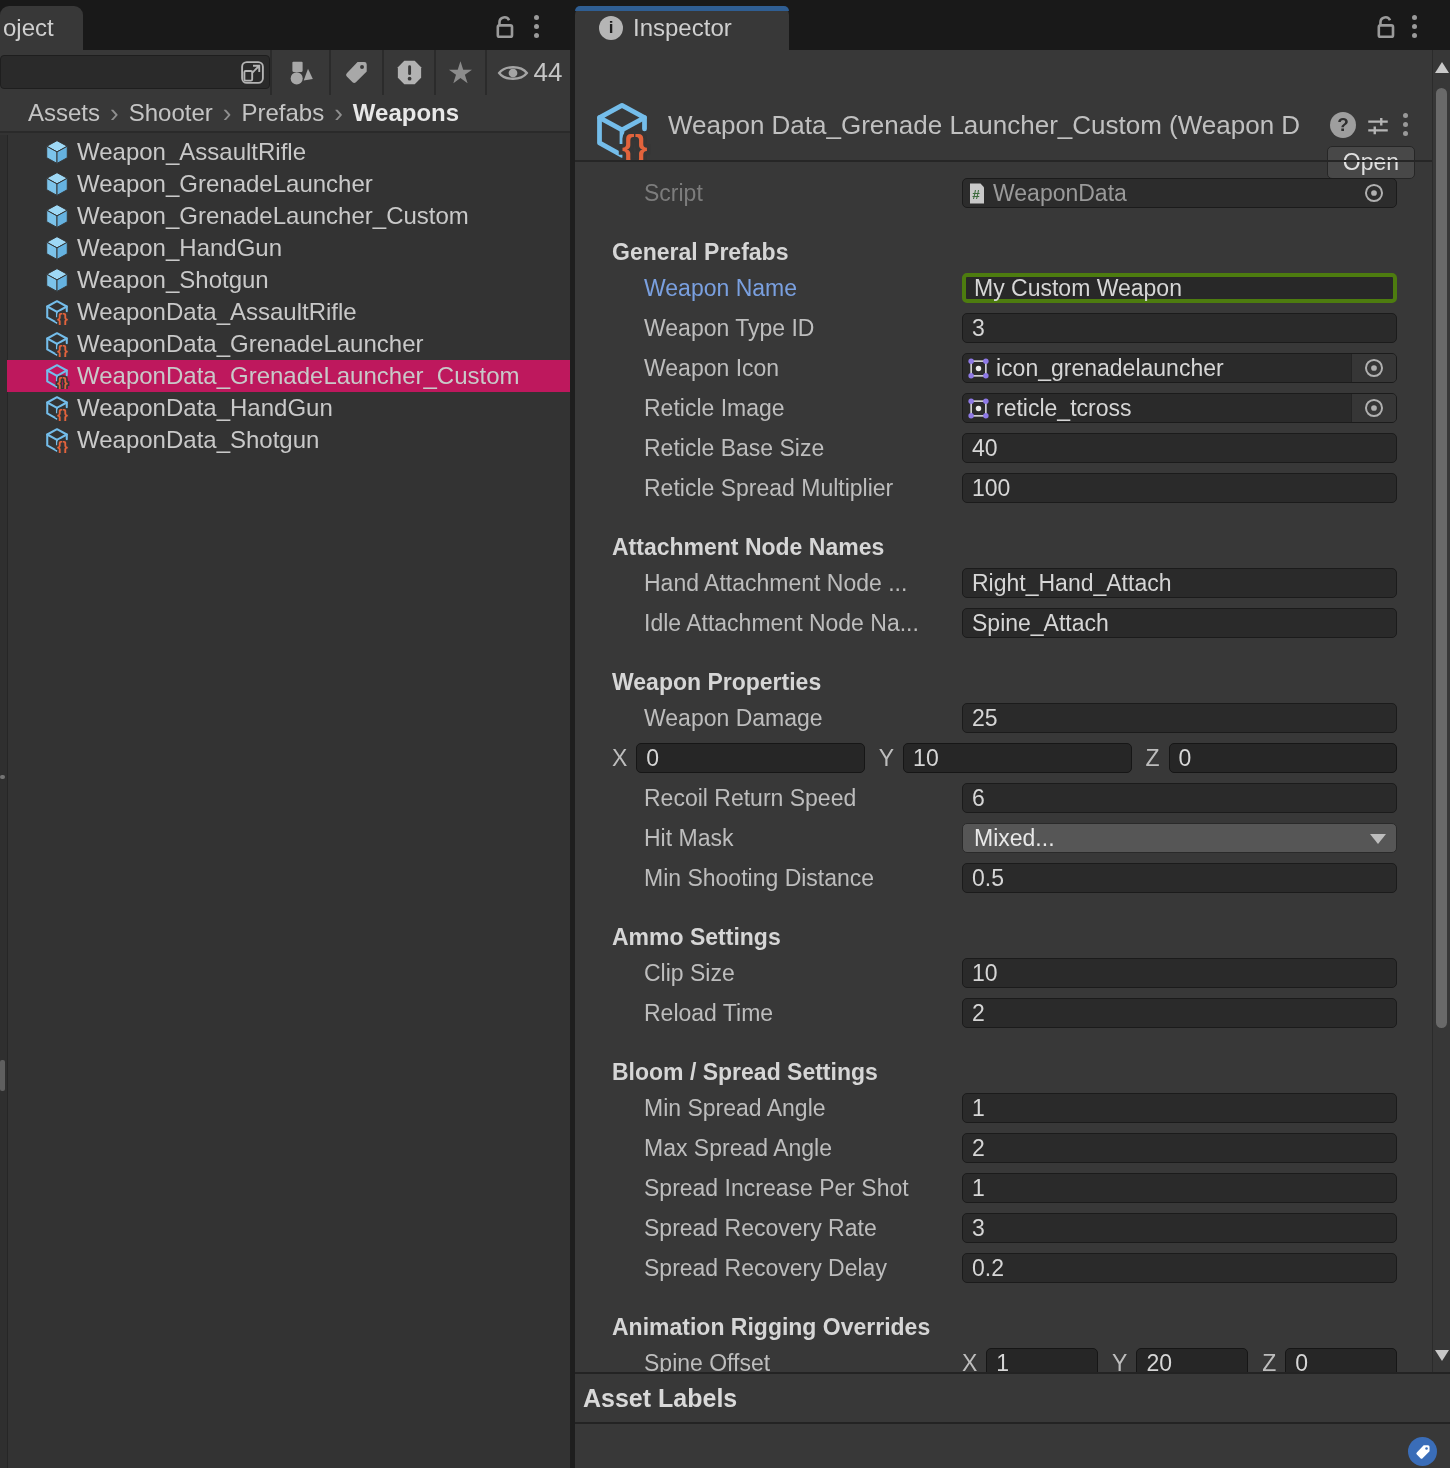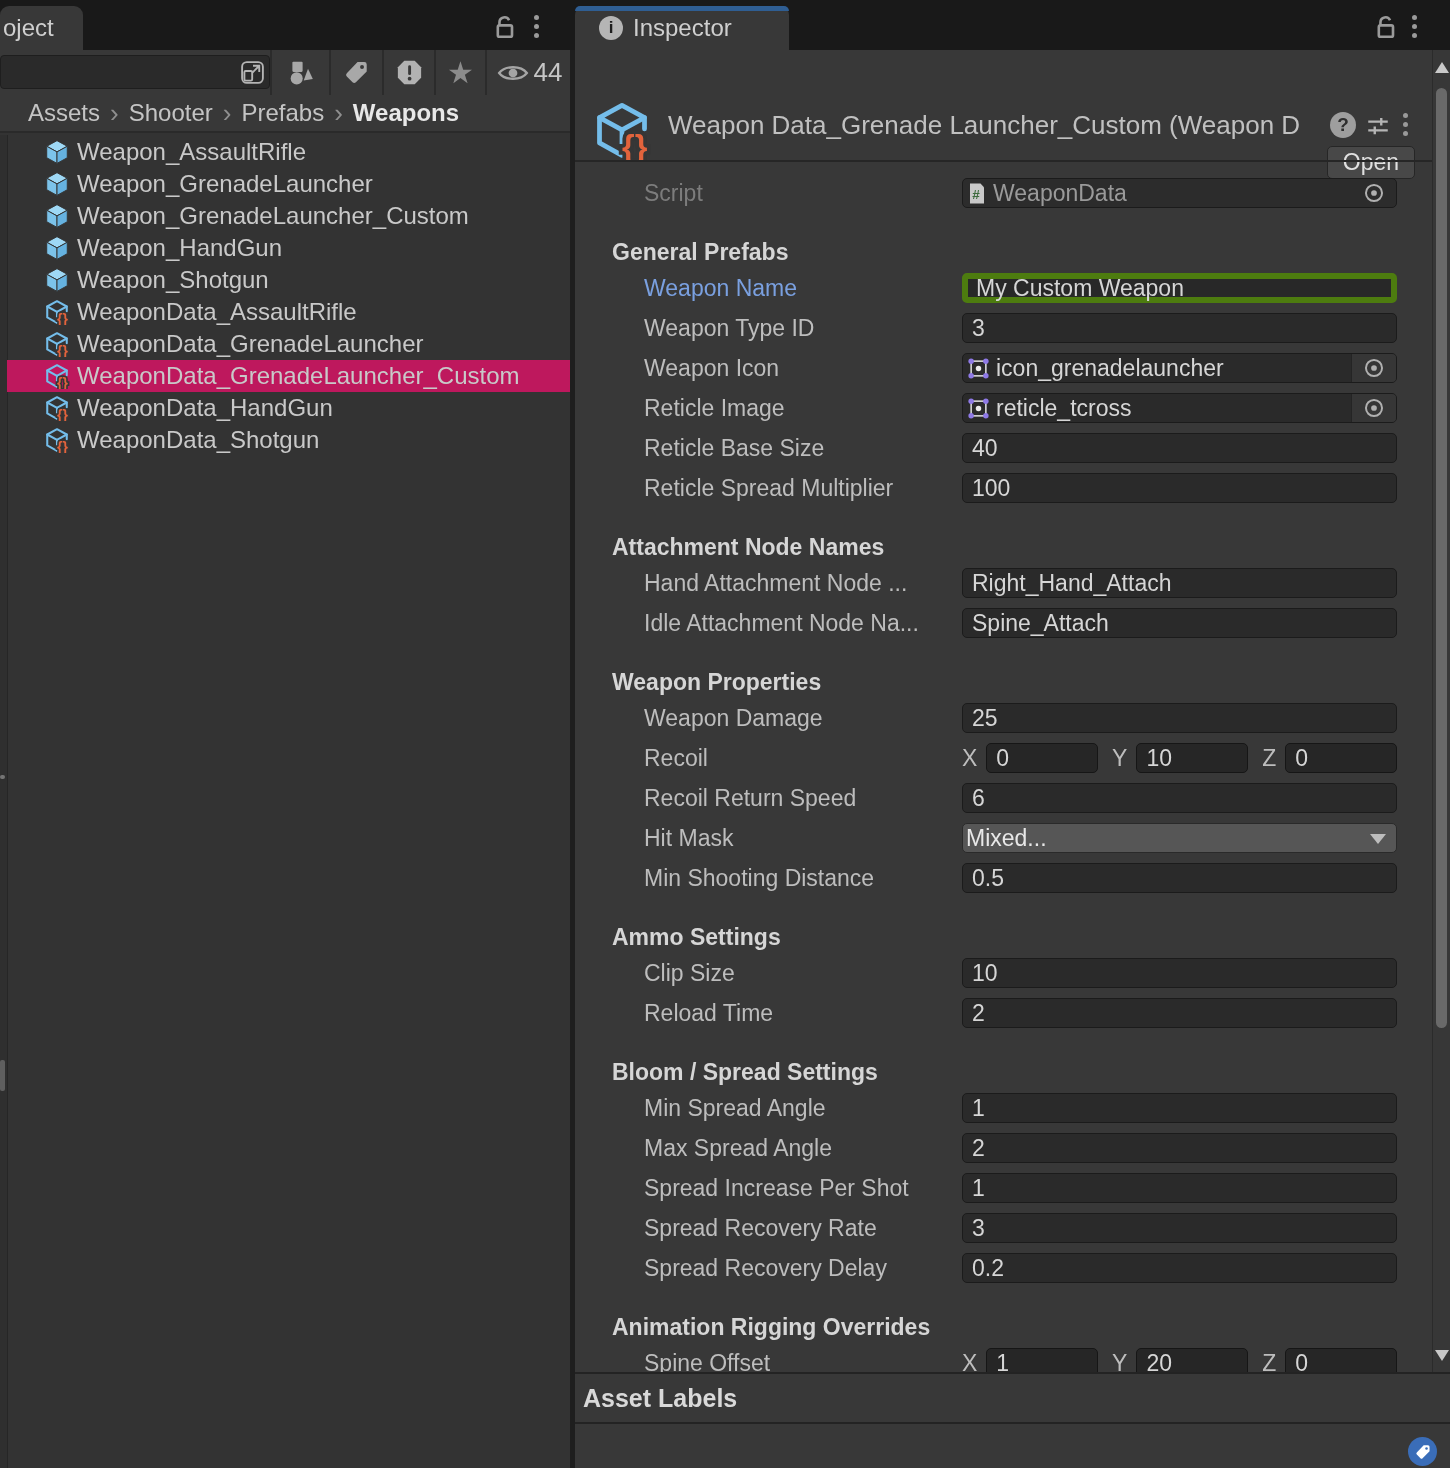--- a/index.html
+++ b/index.html
@@ -65,28 +65,28 @@
   .irow{display:flex;align-items:center;height:30px;margin-bottom:10px;}
   .irow.script{margin-bottom:4px;}
   .ilabel{width:318px;flex:none;font-size:23px;color:#bdbdbd;white-space:nowrap;overflow:hidden;margin-left:32px;}
   .ilabel.muted{color:#7c7c7c;}
   .ilabel.blue{color:#7aa0e0;}
   .isec{font-size:23px;font-weight:bold;color:#d6d6d6;margin:30px 0 7px 0;height:28px;line-height:28px;}
   .isec.first{margin-top:30px;}
   .ifield{flex:1;height:30px;background:#2a2a2a;border:1px solid #1b1b1b;border-radius:5px;
        display:flex;align-items:center;padding-left:9px;font-size:23px;color:#d6d6d6;min-width:0;box-sizing:border-box;}
   .ifield .ftext{white-space:nowrap;overflow:hidden;}
-  .ifield.focused{border:6px solid #4d7c0f;padding-left:8px;background:#282828;}
+  .ifield.focused{border:4px solid #4d7c0f;padding-left:8px;background:#282828;}
   .ifield.disabled{background:#2c2c2c;color:#9a9a9a;}
   .ifield.obj{padding-left:5px;}
   .ifield.obj svg.mini{margin-right:7px;flex:none;}
   .objbtn{margin-left:auto;width:44px;align-self:stretch;border-left:1px solid #242424;background:#363636;
        border-radius:0 4px 4px 0;display:flex;align-items:center;justify-content:center;flex:none;}
   .dd{flex:1;height:30px;background:#565656;border:1px solid #2a2a2a;border-radius:5px;position:relative;
-       display:flex;align-items:center;padding-left:3px;font-size:23px;color:#e8e8e8;box-sizing:border-box;}
+       display:flex;align-items:center;padding-left:11px;font-size:23px;color:#e8e8e8;box-sizing:border-box;}
   .dd .caret{position:absolute;right:10px;top:50%;margin-top:-4px;width:0;height:0;
        border-left:8px solid transparent;border-right:8px solid transparent;border-top:10px solid #bdbdbd;}
   .vgroup{flex:1;display:flex;align-items:center;min-width:0;}
   .axis{font-size:23px;color:#bdbdbd;margin-right:9px;flex:none;}
   .vfield{flex:1;height:30px;background:#262626;border:1px solid #161616;border-radius:5px;padding-left:9px;
        color:#d6d6d6;font-size:23px;display:flex;align-items:center;min-width:0;box-sizing:border-box;}
   .vgap{width:14px;flex:none;}
 
   
   #vscroll{left:857px;top:0;width:18px;height:1322px;background:#373737;border-left:1px solid #2b2b2b;box-sizing:border-box;}
@@ -418,21 +418,20 @@
     <div class="isec">Weapon Properties</div>
 
     <div class="irow">
       <div class="ilabel">Weapon Damage</div>
       <div class="ifield">
         <span class="ftext">25</span>
       </div>
     </div>
 
     <div class="irow">
-      <div class="ilabel">Recoil</div>
       <div class="vgroup">
         <span class="axis">X</span>
         <div class="vfield">
           <span>0</span>
         </div>
         <span class="vgap"></span>
         <span class="axis">Y</span>
         <div class="vfield">
           <span>10</span>
         </div>

